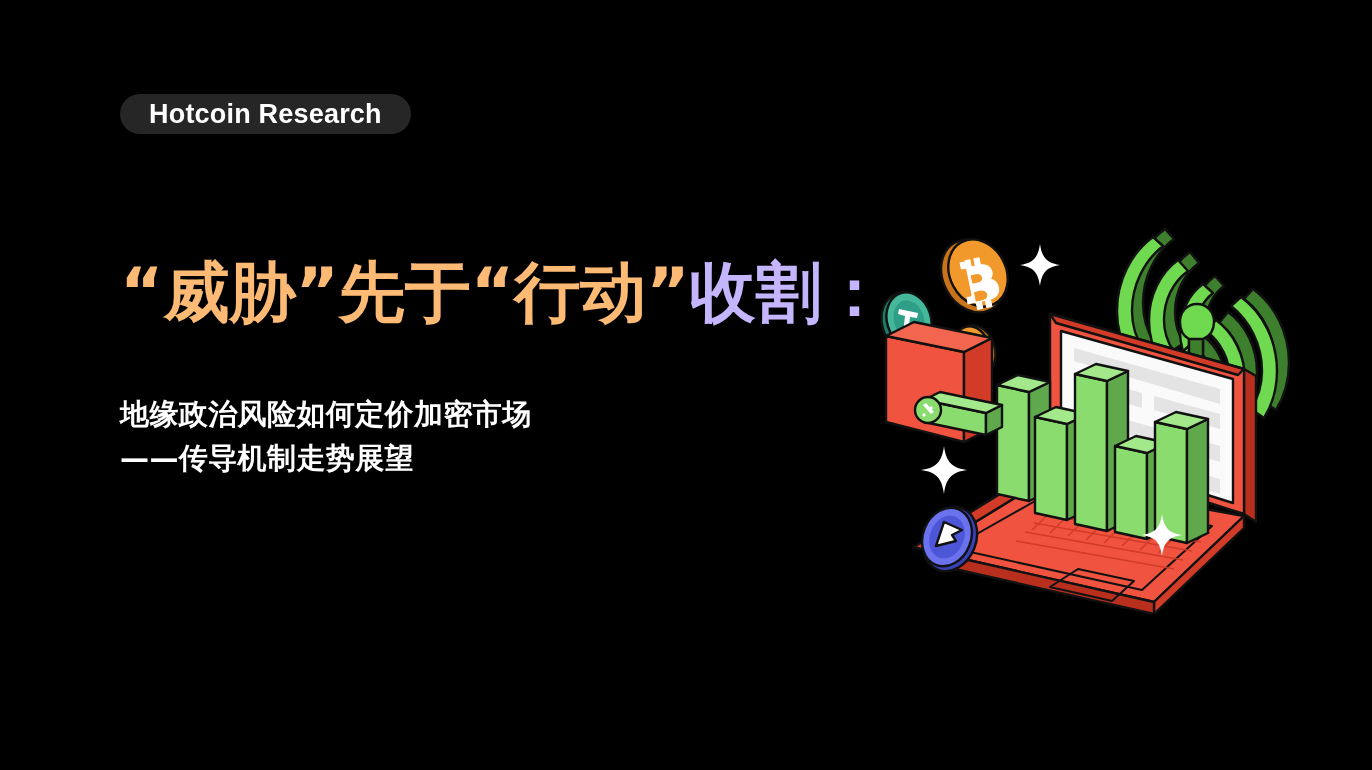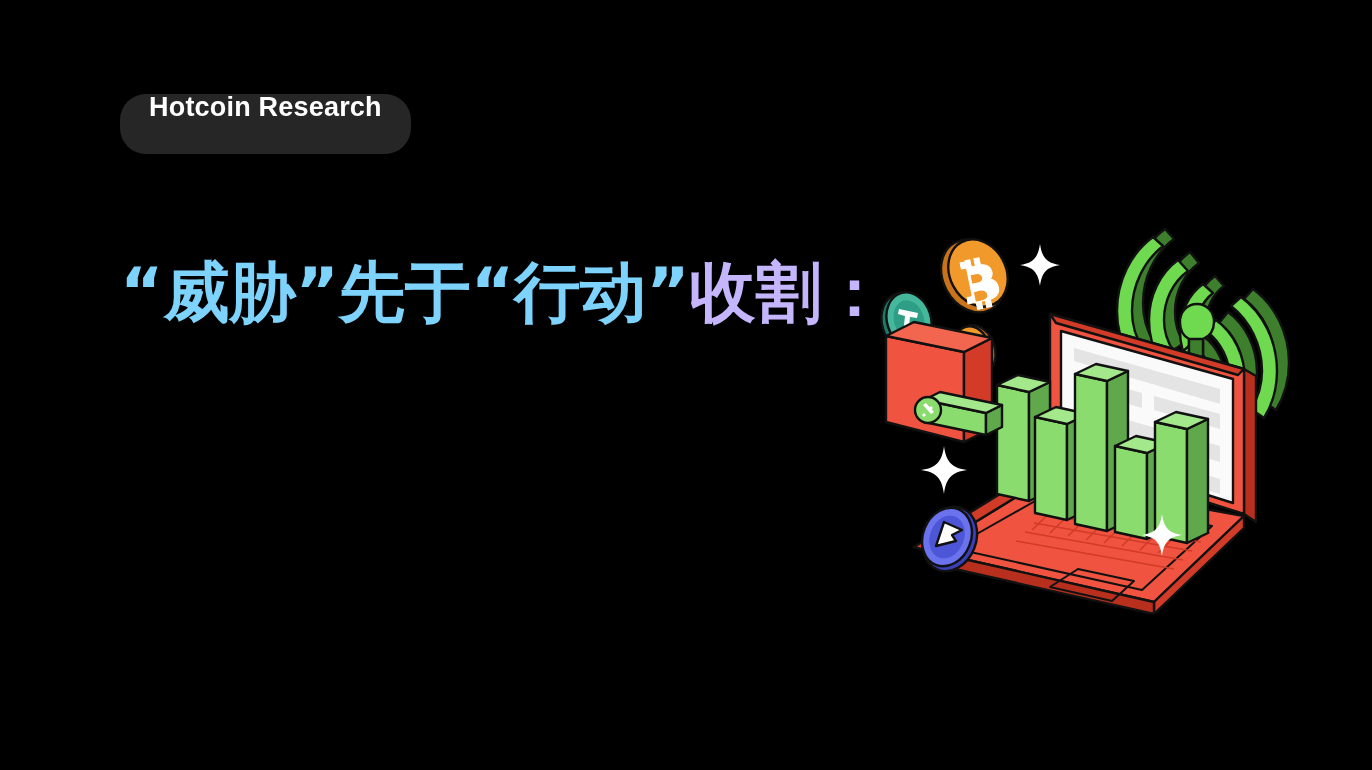--- a/index.html
+++ b/index.html
@@ -21,23 +21,24 @@
     width: 1372px;
     height: 770px;
     background: #000000;
   }
 
   
   #brand-badge {
     position: absolute;
     left: 120px;
     top: 94px;
-    height: 60px;
+    height: 40px;
     padding: 0 29px;
     display: flex;
+    align-items: center;
     background: #262626;
     border-radius: 26px;
     box-sizing: border-box;
   }
   #brand-badge .brand-text {
     color: #ffffff;
     font-size: 27px;
     font-weight: 700;
     letter-spacing: 0.2px;
     line-height: 1;
@@ -51,21 +52,21 @@
     left: 120px;
     top: 254px;
     width: 760px;
     font-size: 66px;
     font-weight: 700;
     line-height: 1.18;
     letter-spacing: 0px;
     white-space: nowrap;
     font-family: "DejaVu Sans", "Liberation Sans", sans-serif;
   }
-  #headline .hl-accent { color: #7dd3fc; }
+  #headline .hl-accent { color: #fdba74; }
   #headline .hl-plain  { color: #c4b5fd; }
 
   
   #subtitle {
     position: absolute;
     left: 120px;
     top: 392px;
     width: 700px;
     color: #FFFFFF;
     font-size: 29px;
@@ -92,20 +93,24 @@
 <div id="banner">
 
   <div id="brand-badge">
     <span class="brand-text">Hotcoin Research</span>
   </div>
 
   <div id="headline">
     <span class="hl-accent">“威胁”先于“行动”</span><span class="hl-plain">收割：</span>
   </div>
 
+  <div id="subtitle">
+    <span class="sub-line">地缘政治风险如何定价加密市场</span>
+    <span class="sub-line">——传导机制走势展望</span>
+  </div>
 
   <div id="illustration">
     <svg viewBox="0 0 426 400" xmlns="http://www.w3.org/2000/svg">
       <defs>
         <style>
           .ol { stroke:#111111; stroke-width:2.4; stroke-linejoin:round; stroke-linecap:round; }
           .olt { stroke:#111111; stroke-width:2.0; stroke-linejoin:round; stroke-linecap:round; fill:none; }
         </style>
       </defs>
 

